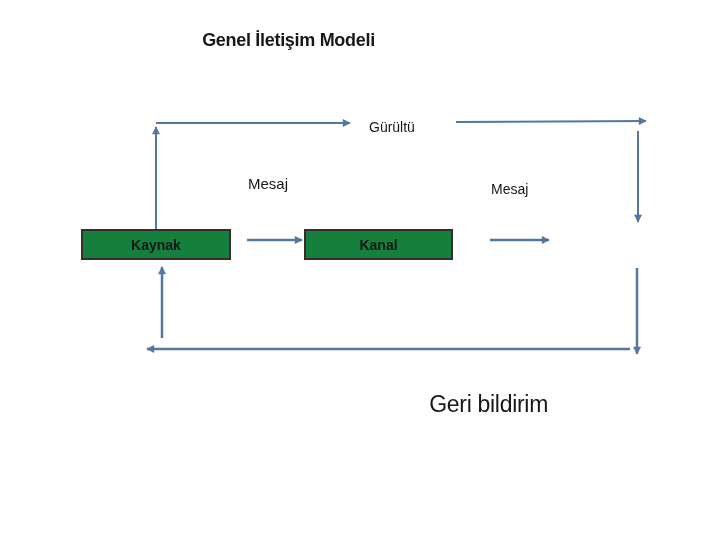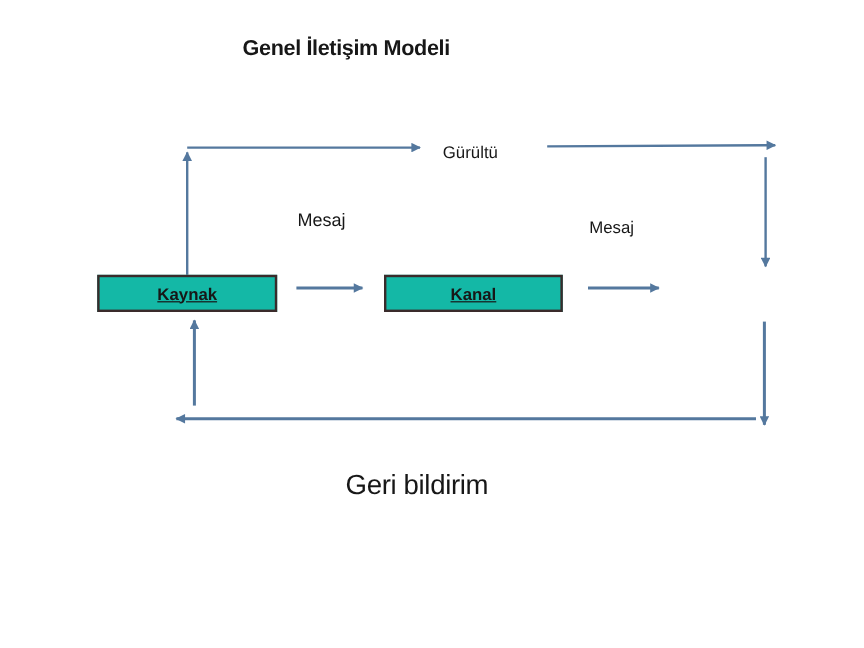--- a/index.html
+++ b/index.html
@@ -32,37 +32,36 @@
     position: absolute;
     font-weight: normal;
     color: var(--text, #171717);
     white-space: nowrap;
   }
   .label-noise   { left: 329px; top: 119px; font-size: 14px; }
   .label-mesaj-l { left: 208px; top: 175px; font-size: 15px; }
   .label-mesaj-r { left: 451px; top: 181px; font-size: 14px; }
   .label-feedback {
     left: 248px; top: 391px; width: 260px;
-    text-align: left; font-size: 23px; letter-spacing: -0.3px;
+    text-align: right; font-size: 23px; letter-spacing: -0.3px;
   }
   .node {
     position: absolute;
     height: 27px;
     border: 2px solid var(--box-border, #3a2b2b);
-    background: #14b8a6;
+    background: #15803d;
     display: flex;
     align-items: center;
     justify-content: center;
     font-size: 14px;
     font-weight: bold;
     color: var(--text, #171717);
-    text-decoration: underline;
   }
   .node-source   { left: 41px;  top: 229px; width: 146px; }
-  .node-channel  { left: 280px; top: 229px; width: 145px; }
+  .node-channel  { left: 264px; top: 229px; width: 145px; }
   .node-receiver { left: 518px; top: 229px; width: 145px; }
   svg.arrows {
     position: absolute;
     left: 0; top: 0;
     width: 720px; height: 540px;
     pointer-events: none;
   }
   svg.arrows line {
     stroke: var(--arrow, #54789e);
     fill: none;

